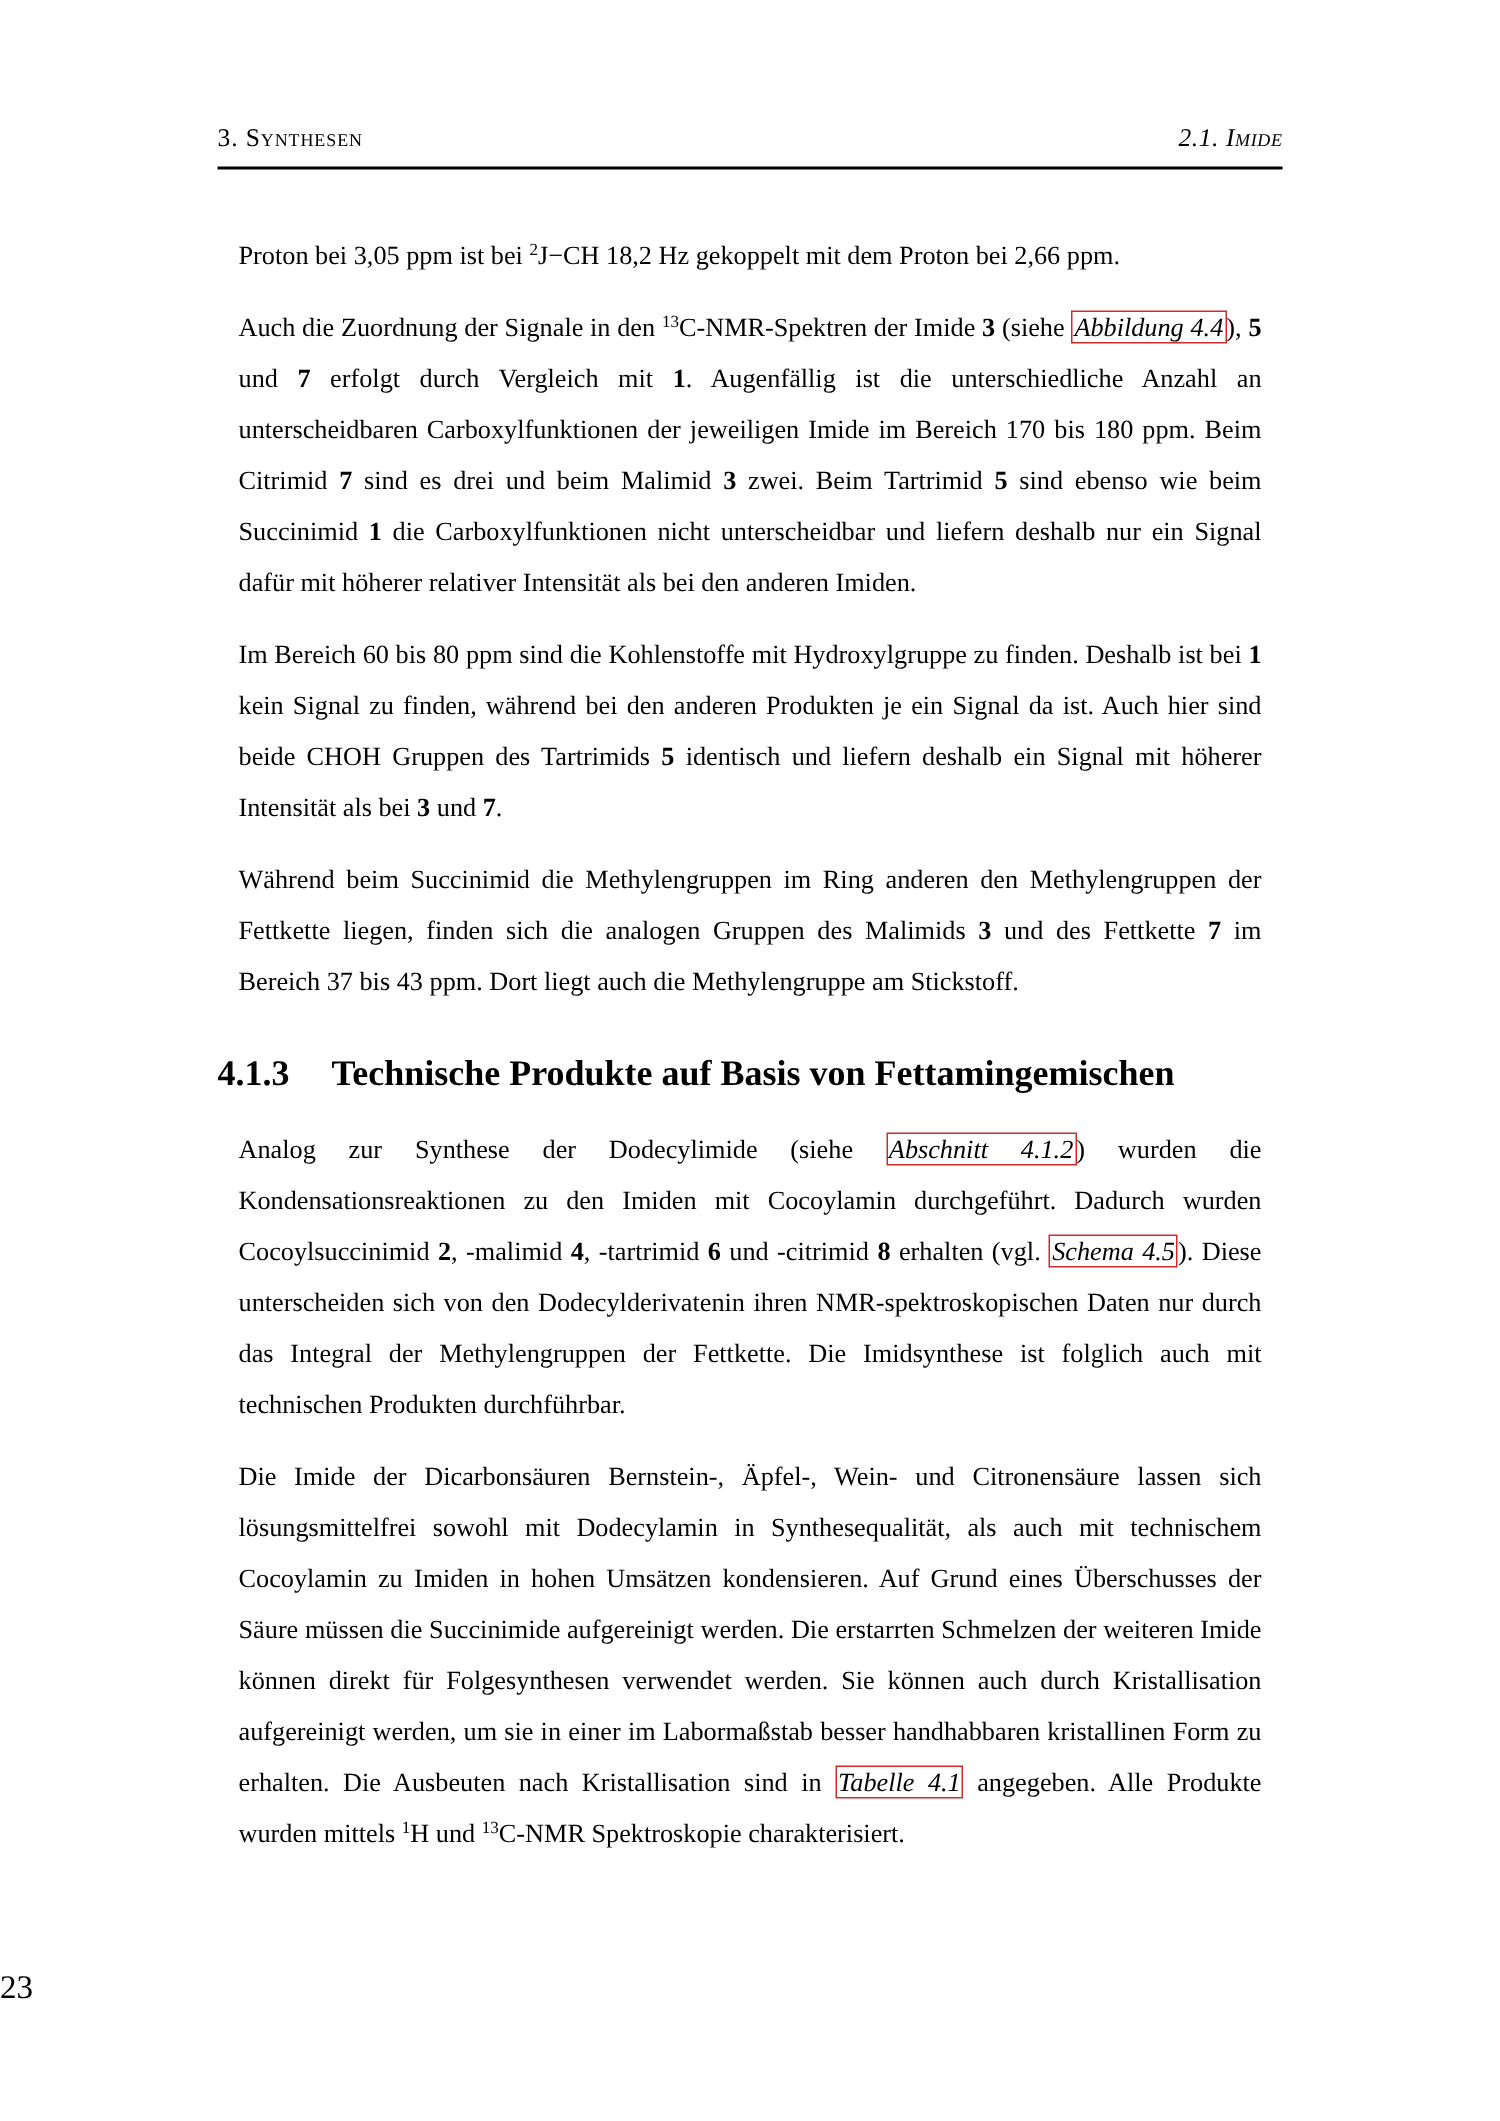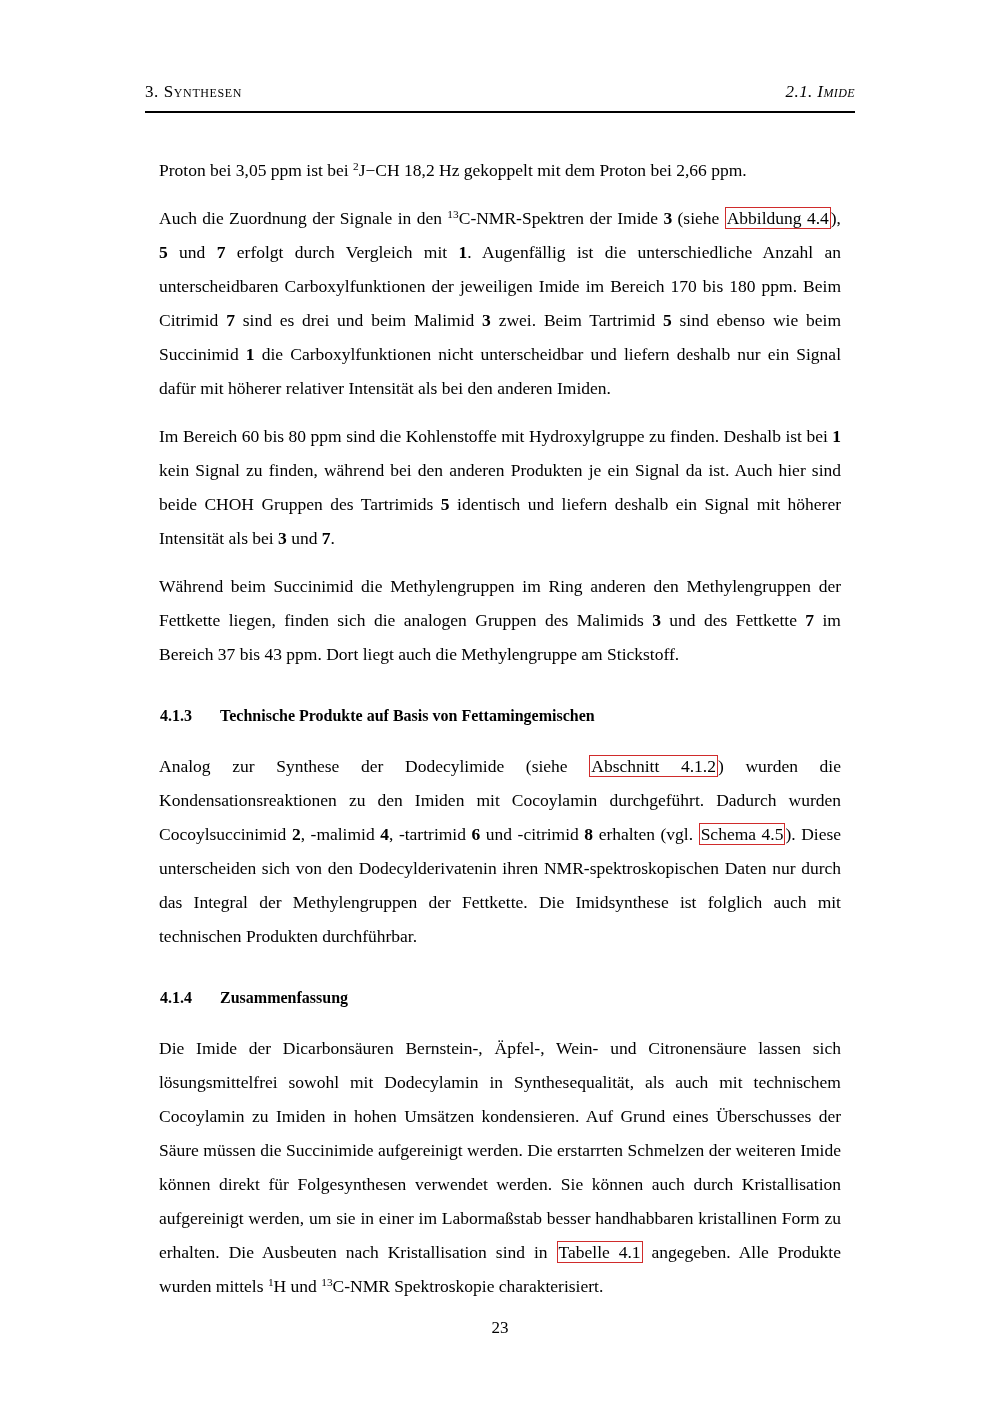--- a/index.html
+++ b/index.html
@@ -32,35 +32,35 @@
     text-align: justify;
     hyphens: auto;
   }
   .para { margin: 14px; }
   .bf { font-weight: bold; }
   .sup { font-size: 0.65em; position: relative; top: -0.5em; line-height: 0; }
   .link {
     border: 1px solid var(--link-border, #d02b2b);
     padding: 0 1px;
     cursor: pointer;
+    font-style: italic;
   }
   h2.section {
-    font-size: 16px;
+    font-size: 24px;
     font-weight: bold;
     line-height: 26px;
-    margin: 32px 0 20px 15px;
+    margin: 32px 0 20px 0;
     text-align: left;
   }
   .secnum { display: inline-block; margin-right: 28px; }
   .footer {
     position: absolute;
     left: 0; bottom: 76px;
     width: 100%;
-    text-align: center;
-    font-size: 17px;
+    font-size: 22px;
   }
 </style>
 </head>
 <body>
 
 <div class="page">
 
   <div class="header">
     <span class="header-left">3. Synthesen</span>
     <span class="header-right">2.1. Imide</span>
@@ -72,22 +72,19 @@
     <p class="para"><span class="">Auch die Zuordnung der Signale in den </span><span class="sup">13</span><span class="">C-NMR-Spektren der Imide </span><span class="bf">3</span><span class=""> (siehe </span><span class="link">Abbildung 4.4</span><span class="">), </span><span class="bf">5</span><span class=""> und </span><span class="bf">7</span><span class=""> erfolgt durch Vergleich mit </span><span class="bf">1</span><span class="">. Augenfällig ist die unterschiedliche Anzahl an unterscheidbaren Carboxylfunktionen der jeweiligen Imide im Bereich 170 bis 180 ppm. Beim Citrimid </span><span class="bf">7</span><span class=""> sind es drei und beim Malimid </span><span class="bf">3</span><span class=""> zwei. Beim Tartrimid </span><span class="bf">5</span><span class=""> sind ebenso wie beim Succinimid </span><span class="bf">1</span><span class=""> die Carboxylfunktionen nicht unterscheidbar und liefern deshalb nur ein Signal dafür mit höherer relativer Intensität als bei den anderen Imiden.</span></p>
     <p class="para"><span class="">Im Bereich 60 bis 80 ppm sind die Kohlenstoffe mit Hydroxylgruppe zu finden. Deshalb ist bei </span><span class="bf">1</span><span class=""> kein Signal zu finden, während bei den anderen Produkten je ein Signal da ist. Auch hier sind beide CHOH Gruppen des Tartrimids </span><span class="bf">5</span><span class=""> identisch und liefern deshalb ein Signal mit höherer Intensität als bei </span><span class="bf">3</span><span class=""> und </span><span class="bf">7</span><span class="">.</span></p>
     <p class="para"><span class="">Während beim Succinimid die Methylengruppen im Ring anderen den Methylengruppen der Fettkette liegen, finden sich die analogen Gruppen des Malimids </span><span class="bf">3</span><span class=""> und des Fettkette </span><span class="bf">7</span><span class=""> im Bereich 37 bis 43 ppm. Dort liegt auch die Methylengruppe am Stickstoff.</span></p>
 
     <h2 class="section">
       <span class="secnum">4.1.3</span><span>Technische Produkte auf Basis von Fettamingemischen</span>
     </h2>
 
     <p class="para"><span class="">Analog zur Synthese der Dodecylimide (siehe </span><span class="link">Abschnitt 4.1.2</span><span class="">) wurden die Kondensationsreaktionen zu den Imiden mit Cocoylamin durchgeführt. Dadurch wurden Cocoylsuccinimid </span><span class="bf">2</span><span class="">, -malimid </span><span class="bf">4</span><span class="">, -tartrimid </span><span class="bf">6</span><span class=""> und -citrimid </span><span class="bf">8</span><span class=""> erhalten (vgl. </span><span class="link">Schema 4.5</span><span class="">). Diese unterscheiden sich von den Dodecylderivatenin ihren NMR-spektroskopischen Daten nur durch das Integral der Methylengruppen der Fettkette. Die Imidsynthese ist folglich auch mit technischen Produkten durchführbar.</span></p>
 
-    <h2 class="section">
-      <span class="secnum">4.1.4</span><span>Zusammenfassung</span>
-    </h2>
 
     <p class="para"><span class="">Die Imide der Dicarbonsäuren Bernstein-, Äpfel-, Wein- und Citronensäure lassen sich lösungsmittelfrei sowohl mit Dodecylamin in Synthesequalität, als auch mit technischem Cocoylamin zu Imiden in hohen Umsätzen kondensieren. Auf Grund eines Überschusses der Säure müssen die Succinimide aufgereinigt werden. Die erstarrten Schmelzen der weiteren Imide können direkt für Folgesynthesen verwendet werden. Sie können auch durch Kristallisation aufgereinigt werden, um sie in einer im Labormaßstab besser handhabbaren kristallinen Form zu erhalten. Die Ausbeuten nach Kristallisation sind in </span><span class="link">Tabelle 4.1</span><span class=""> angegeben. Alle Produkte wurden mittels </span><span class="sup">1</span><span class="">H und </span><span class="sup">13</span><span class="">C-NMR Spektroskopie charakterisiert.</span></p>
   </div>
 
   <div class="footer">23</div>
 
 </div>
 
 </body></html>

